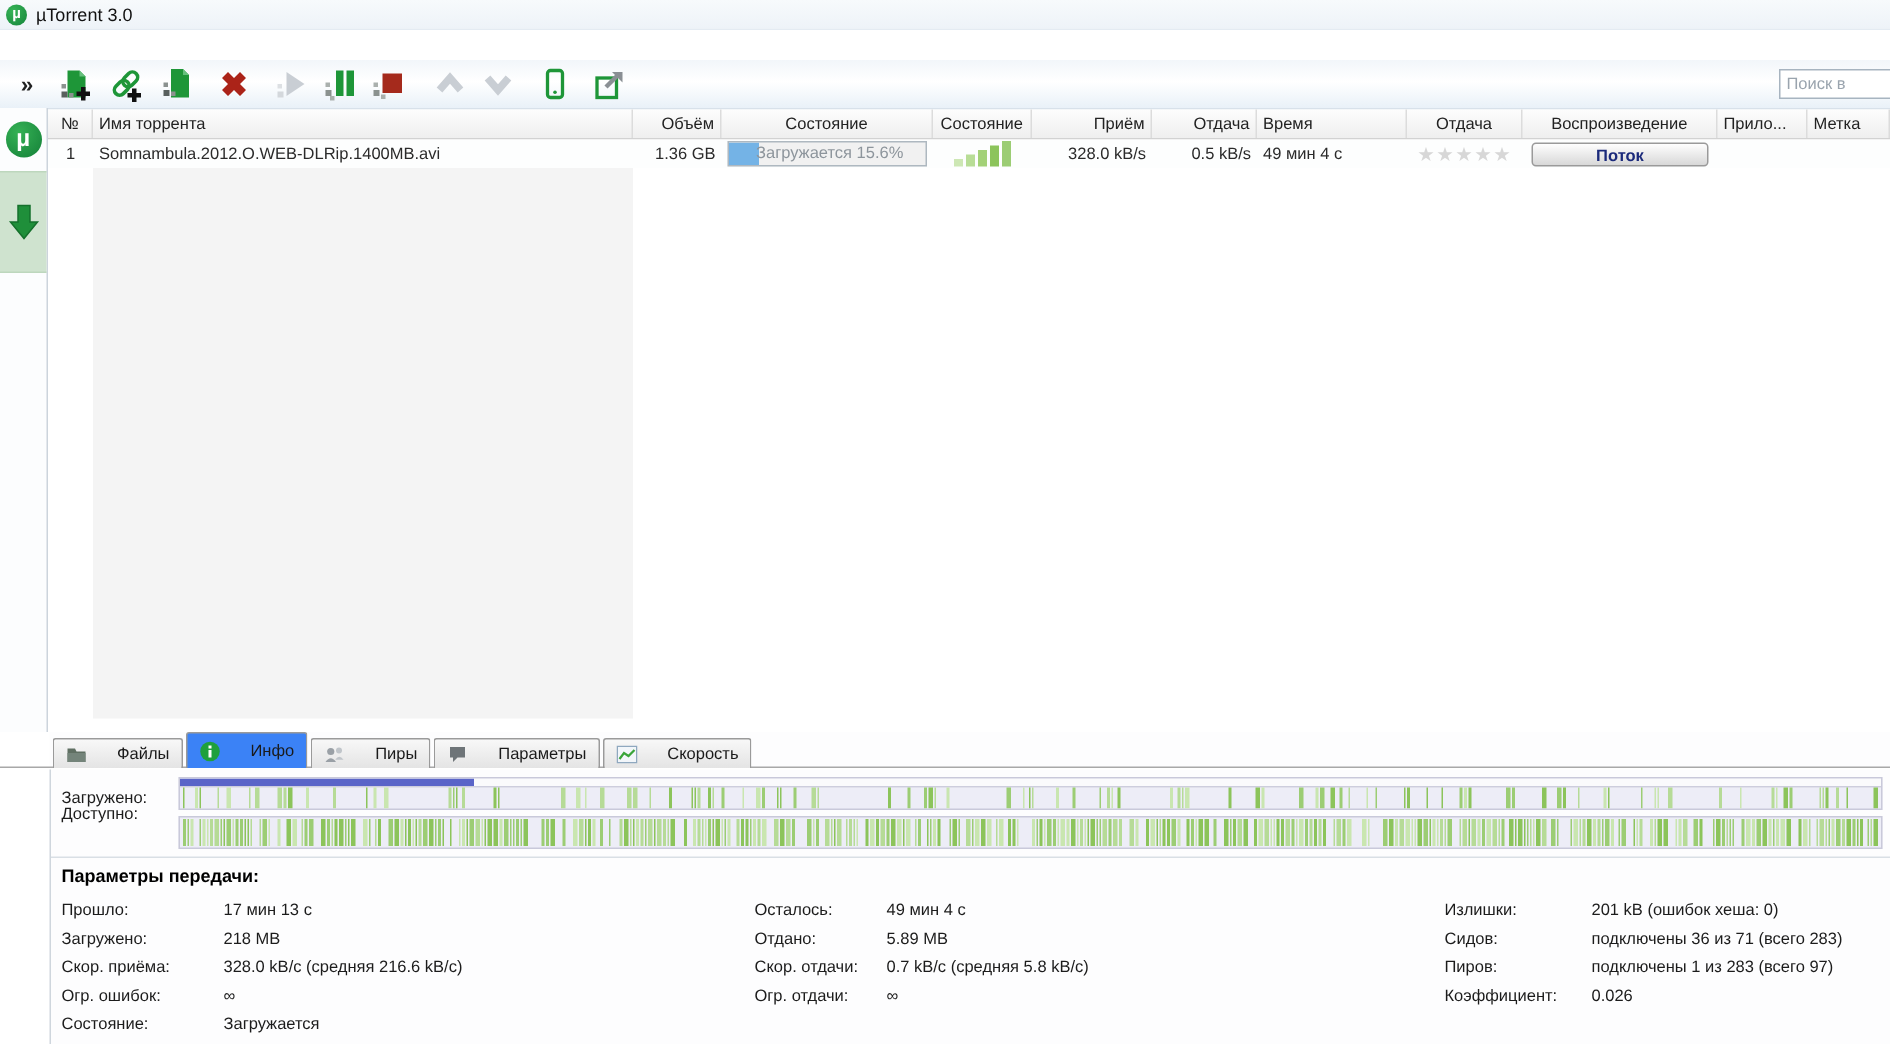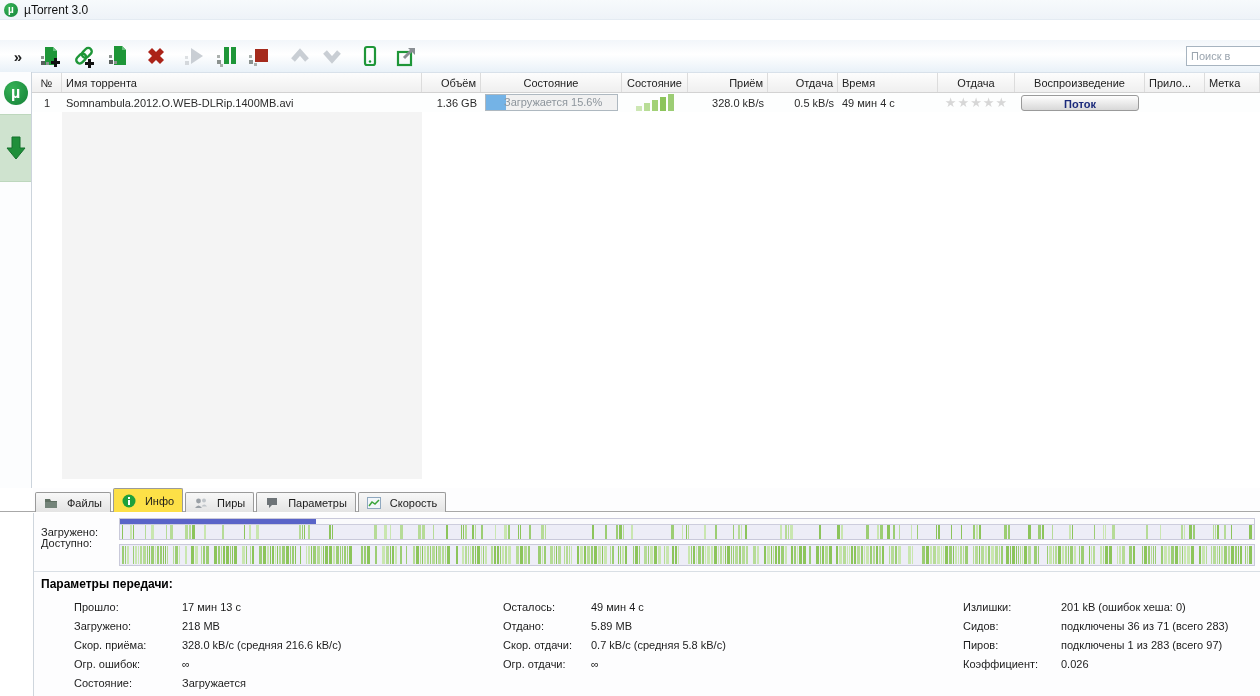--- a/index.html
+++ b/index.html
@@ -58,40 +58,40 @@
   .sigbars{display:flex;align-items:flex-end;gap:2px;height:17px;}
   .sigbars i{display:block;width:6px;}
   .stars{color:#d7d7d7;font-size:13px;letter-spacing:1px;cursor:pointer;}
   .stream-btn{width:118px;height:16px;border:1px solid #9a9a9a;border-radius:3px;
               background:linear-gradient(#fefefe,#d8d8d8);color:#1b2a7b;font-weight:bold;
               font-family:"Liberation Sans",sans-serif;font-size:11px;line-height:14px;text-align:center;cursor:pointer;}
   
   .tabbar{position:absolute;left:33px;top:488px;right:0;height:24px;background:#fdfdfe;}
   .tabbar::after{content:"";position:absolute;left:-33px;right:0;bottom:0;border-bottom:1px solid #a8a8a8;}
   .tabs{position:absolute;left:2px;bottom:0;display:flex;align-items:flex-end;}
-  .tab{height:19px;display:flex;align-items:center;gap:9px;padding:0 8px;margin-right:2px;
+  .tab{height:19px;display:flex;align-items:center;gap:20px;padding:0 8px;margin-right:2px;
        background:linear-gradient(#f8f8f8,#e4e4e4);border:1px solid #9a9a9a;border-bottom:none;
        border-radius:2px 2px 0 0;cursor:pointer;color:#1a1a1a;position:relative;z-index:1;}
-  .tab.active{height:23px;background:#fde047;z-index:3;}
+  .tab.active{height:23px;background:#3b82f6;z-index:3;}
   .tab .ticon{display:flex;align-items:center;}
   
   .infopane{position:absolute;left:33px;top:513px;right:0;bottom:0;background:#fdfdfe;border-left:1px solid #cfd6dd;box-sizing:border-box;}
   .bar-label{position:absolute;left:7px;color:#1c1c1c;}
   .piece-bar{position:absolute;left:85px;width:1136px;height:22px;background:#ededf7;border:1px solid #c9c9da;box-sizing:border-box;overflow:hidden;}
   .strip{position:absolute;left:0;top:0;right:0;height:5px;background:#fafafc;border-bottom:1px solid #cdcddd;}
   .strip-fill{height:100%;background:#5a64c8;}
   .ticks{position:absolute;left:0;right:0;}
   .ticks i{position:absolute;top:0;bottom:0;}
   .hr{position:absolute;left:0;right:0;top:58px;border-top:1px solid #d9dfe5;}
   .section-title{position:absolute;left:7px;top:64px;font-weight:bold;font-size:12px;color:#000;}
   .kv-group{position:absolute;top:84px;}
   .kv{display:flex;height:19px;align-items:center;}
   .kv .k{display:inline-block;color:#1c1c1c;}
   .kv .v{color:#1c1c1c;}
-  .g1{left:7px;width:450px;} .g1 .k{width:108px;margin-left:33px;}
+  .g1{left:7px;width:450px;} .g1 .k{width:108px;}
   .g2{left:469px;width:440px;} .g2 .k{width:88px;}
   .g3{left:929px;width:300px;} .g3 .k{width:98px;}
 </style>
 </head>
 <body>
 
 <div id="app">
 
   <div class="titlebar">
     <span class="logo-circle">µ</span>

